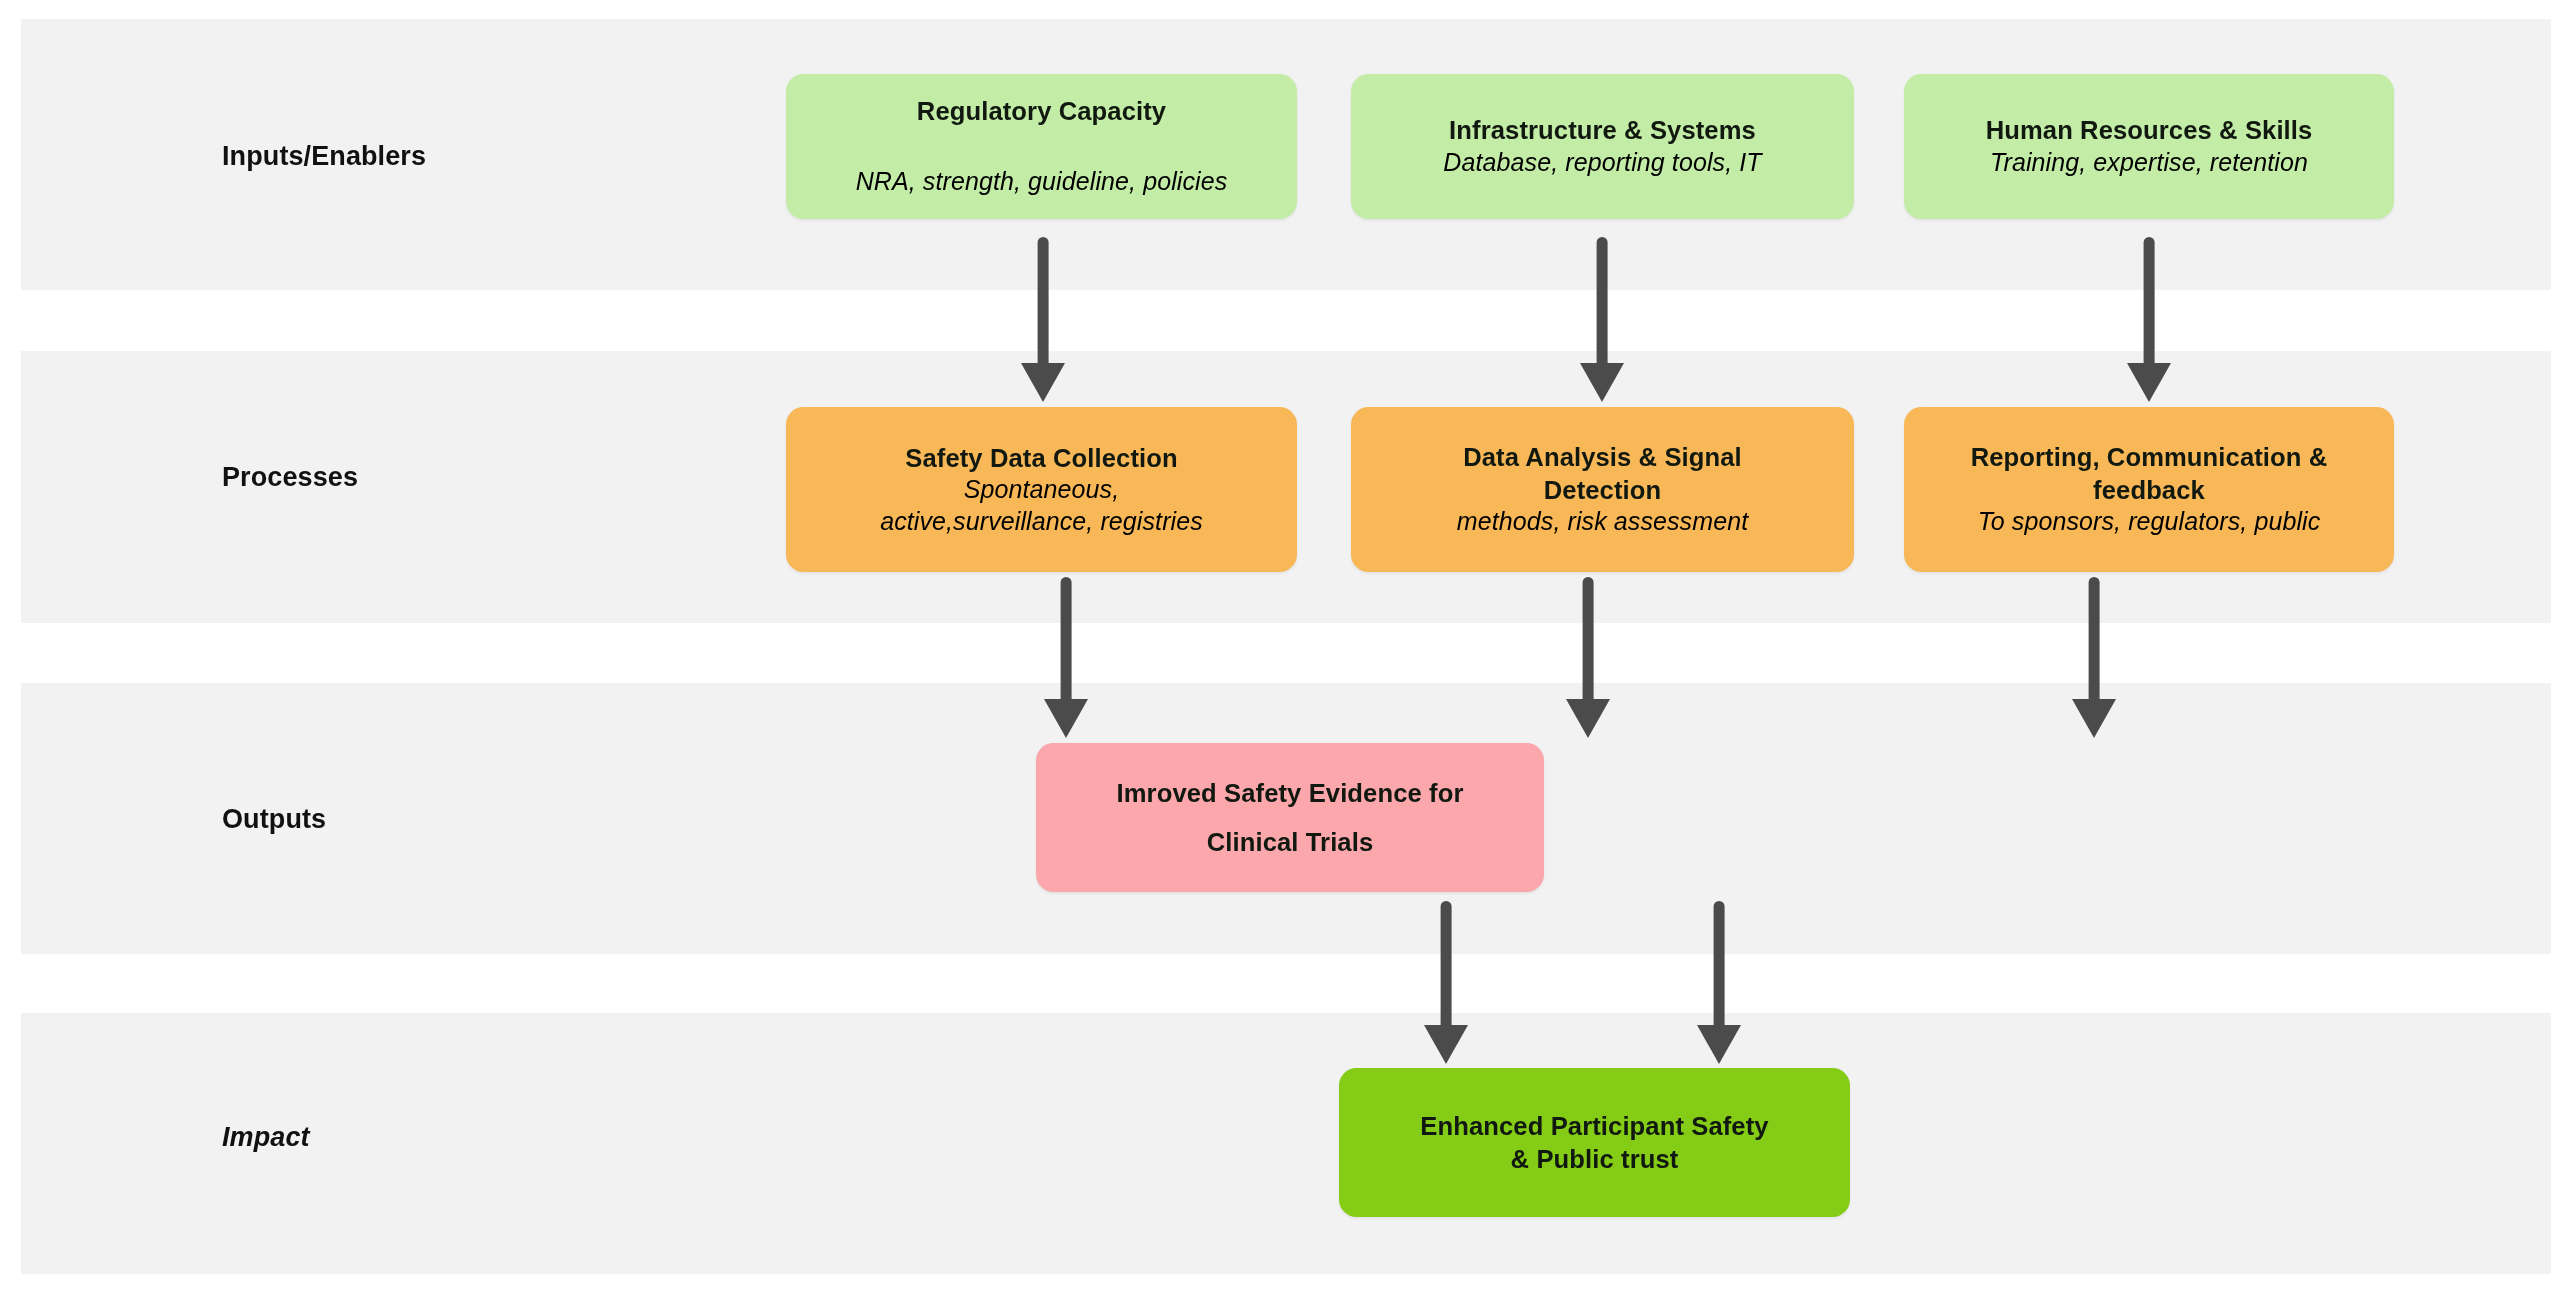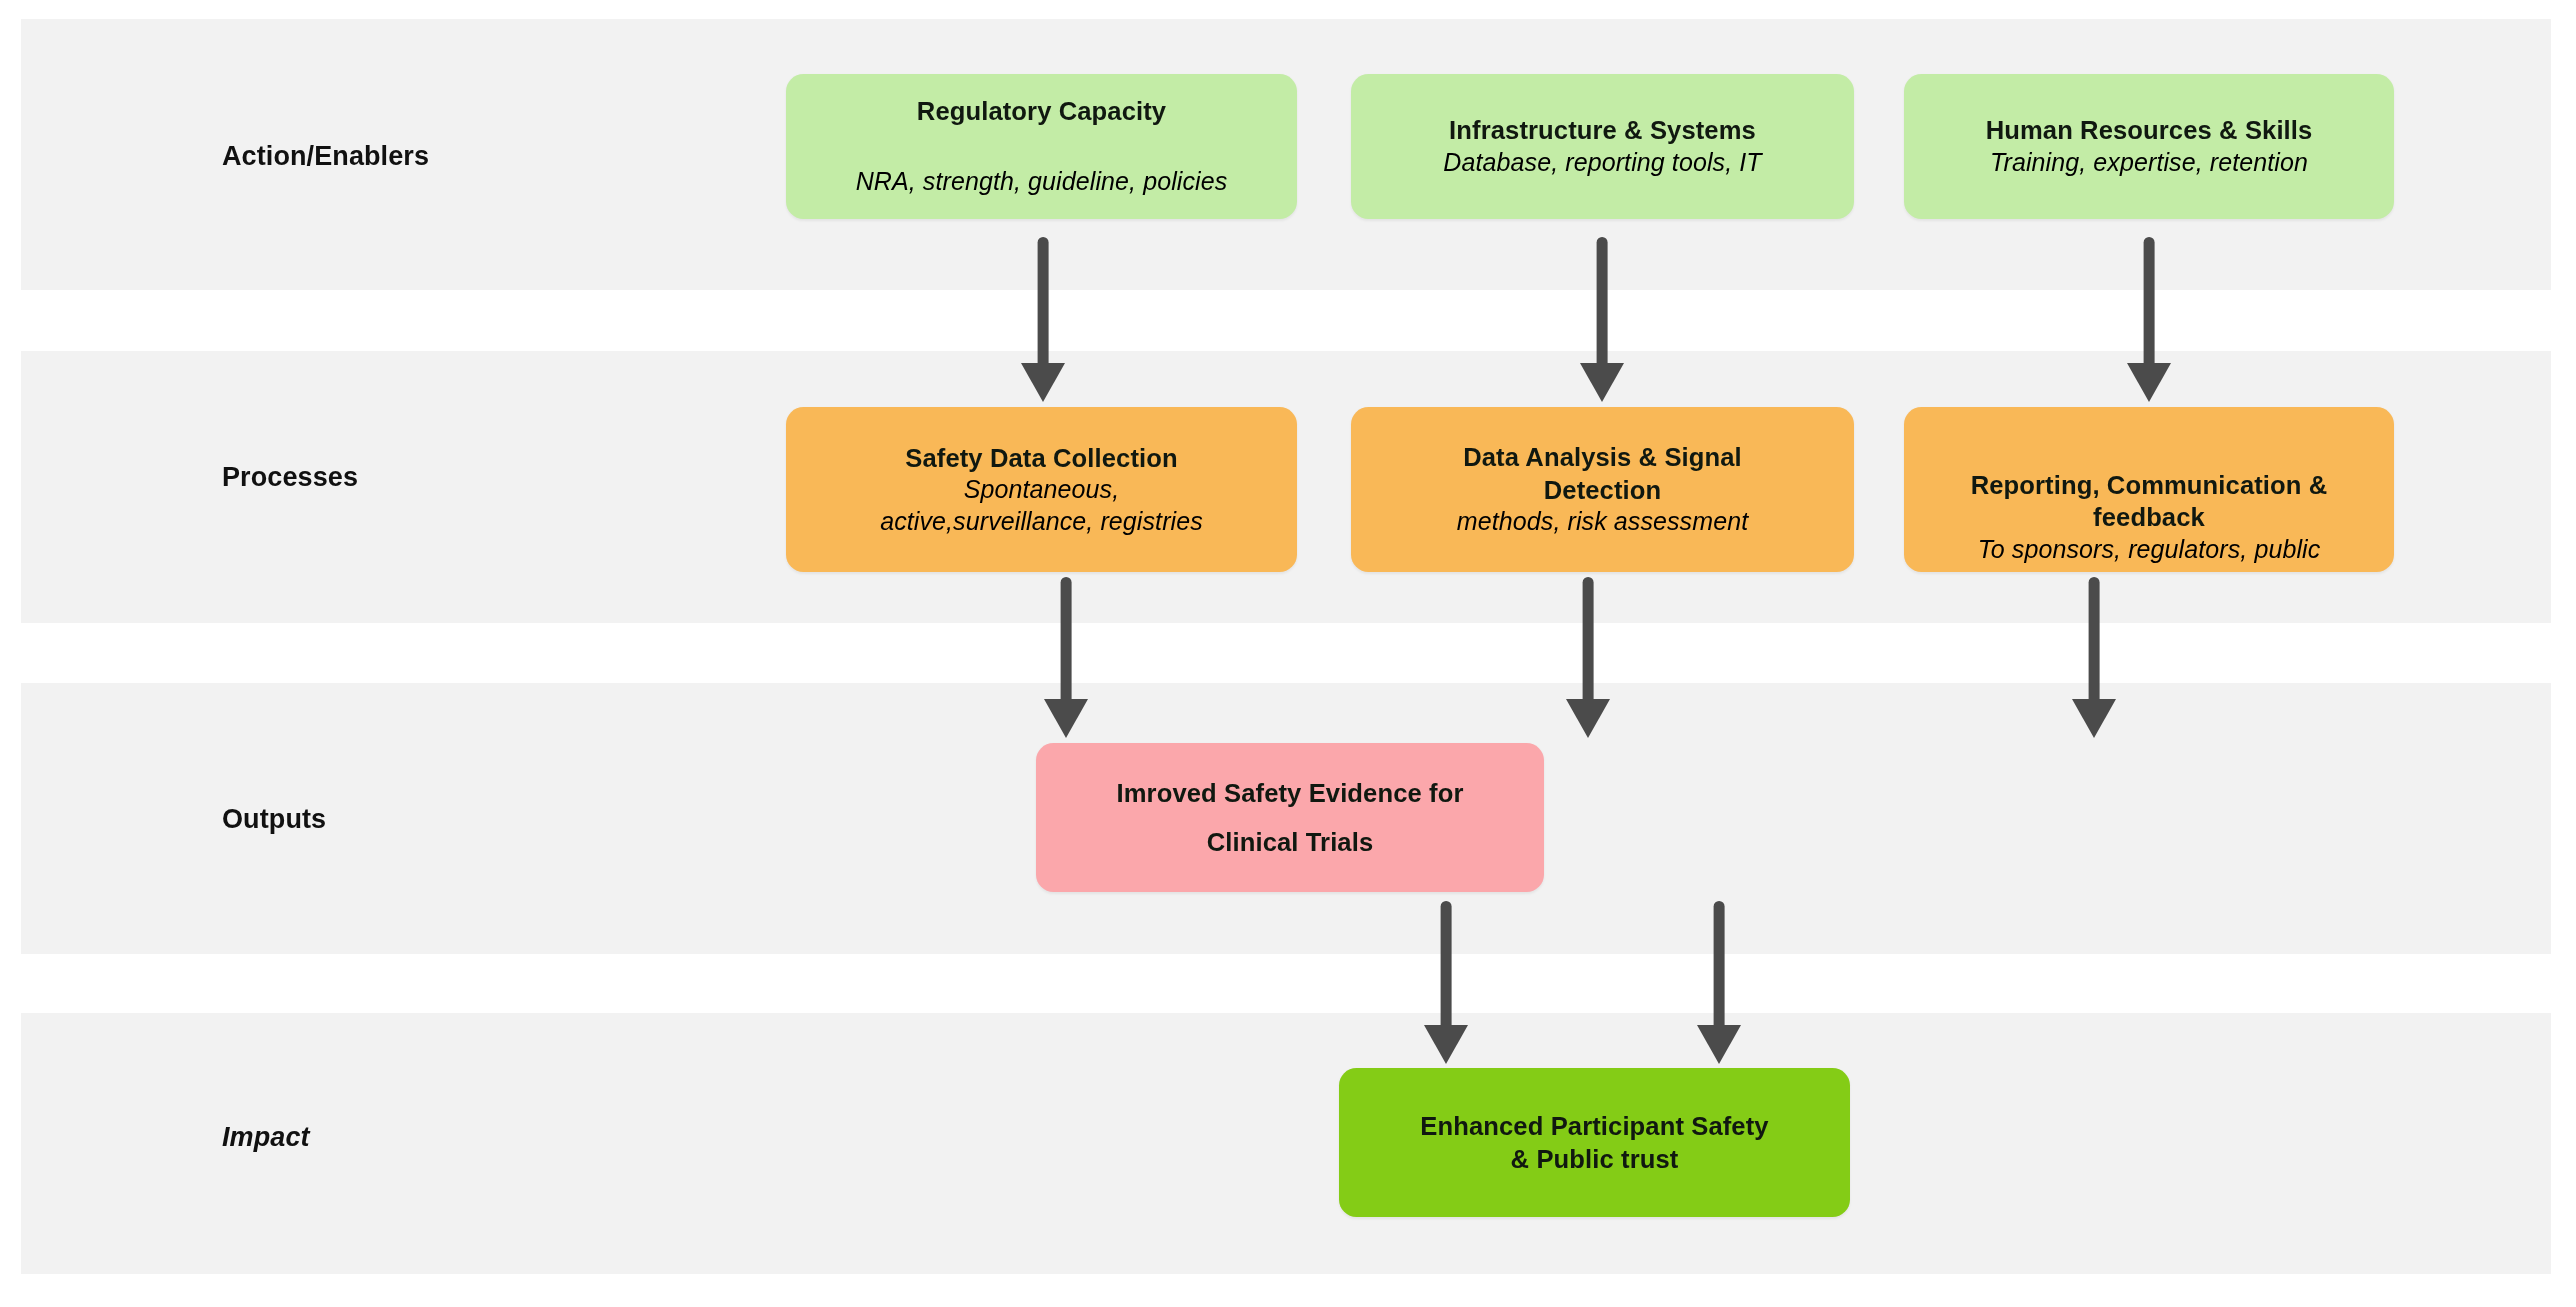--- a/index.html
+++ b/index.html
@@ -51,21 +51,21 @@
   .teal{background:#84cc16;}
 
   
   .n-reg   {left:786px;top:74px;width:511px;height:145px;gap:39px;}
   .n-infra {left:1351px;top:74px;width:503px;height:145px;}
   .n-hr    {left:1904px;top:74px;width:490px;height:145px;}
 
   
   .n-sdc   {left:786px;top:407px;width:511px;height:165px;}
   .n-das   {left:1351px;top:407px;width:503px;height:165px;}
-  .n-rcf   {left:1904px;top:407px;width:490px;height:165px;justify-content:flex-end;}
+  .n-rcf   {left:1904px;top:407px;width:490px;height:165px;}
 
   
   .n-ise   {left:1036px;top:743px;width:508px;height:149px;gap:16px;}
   .n-rap   {left:1615px;top:743px;width:508px;height:149px;}
 
   
   .n-imp   {left:1339px;top:1068px;width:511px;height:149px;}
 
   
   .arrow{position:absolute;width:44px;}
@@ -101,21 +101,21 @@
 </head>
 <body>
 
 <div id="canvas">
 
   <div class="band b1"></div>
   <div class="band b2"></div>
   <div class="band b3"></div>
   <div class="band b4"></div>
 
-  <div class="row-label rl1">Action/Enablers</div>
+  <div class="row-label rl1">Inputs/Enablers</div>
   <div class="row-label rl2">Processes</div>
   <div class="row-label rl3">Outputs</div>
   <div class="row-label rl4">Impact</div>
 
   <div class="node green n-reg">
     <div class="title">Regulatory Capacity</div>
     <div class="sub">NRA, strength, guideline, policies</div>
   </div>
 
   <div class="node green n-infra">

